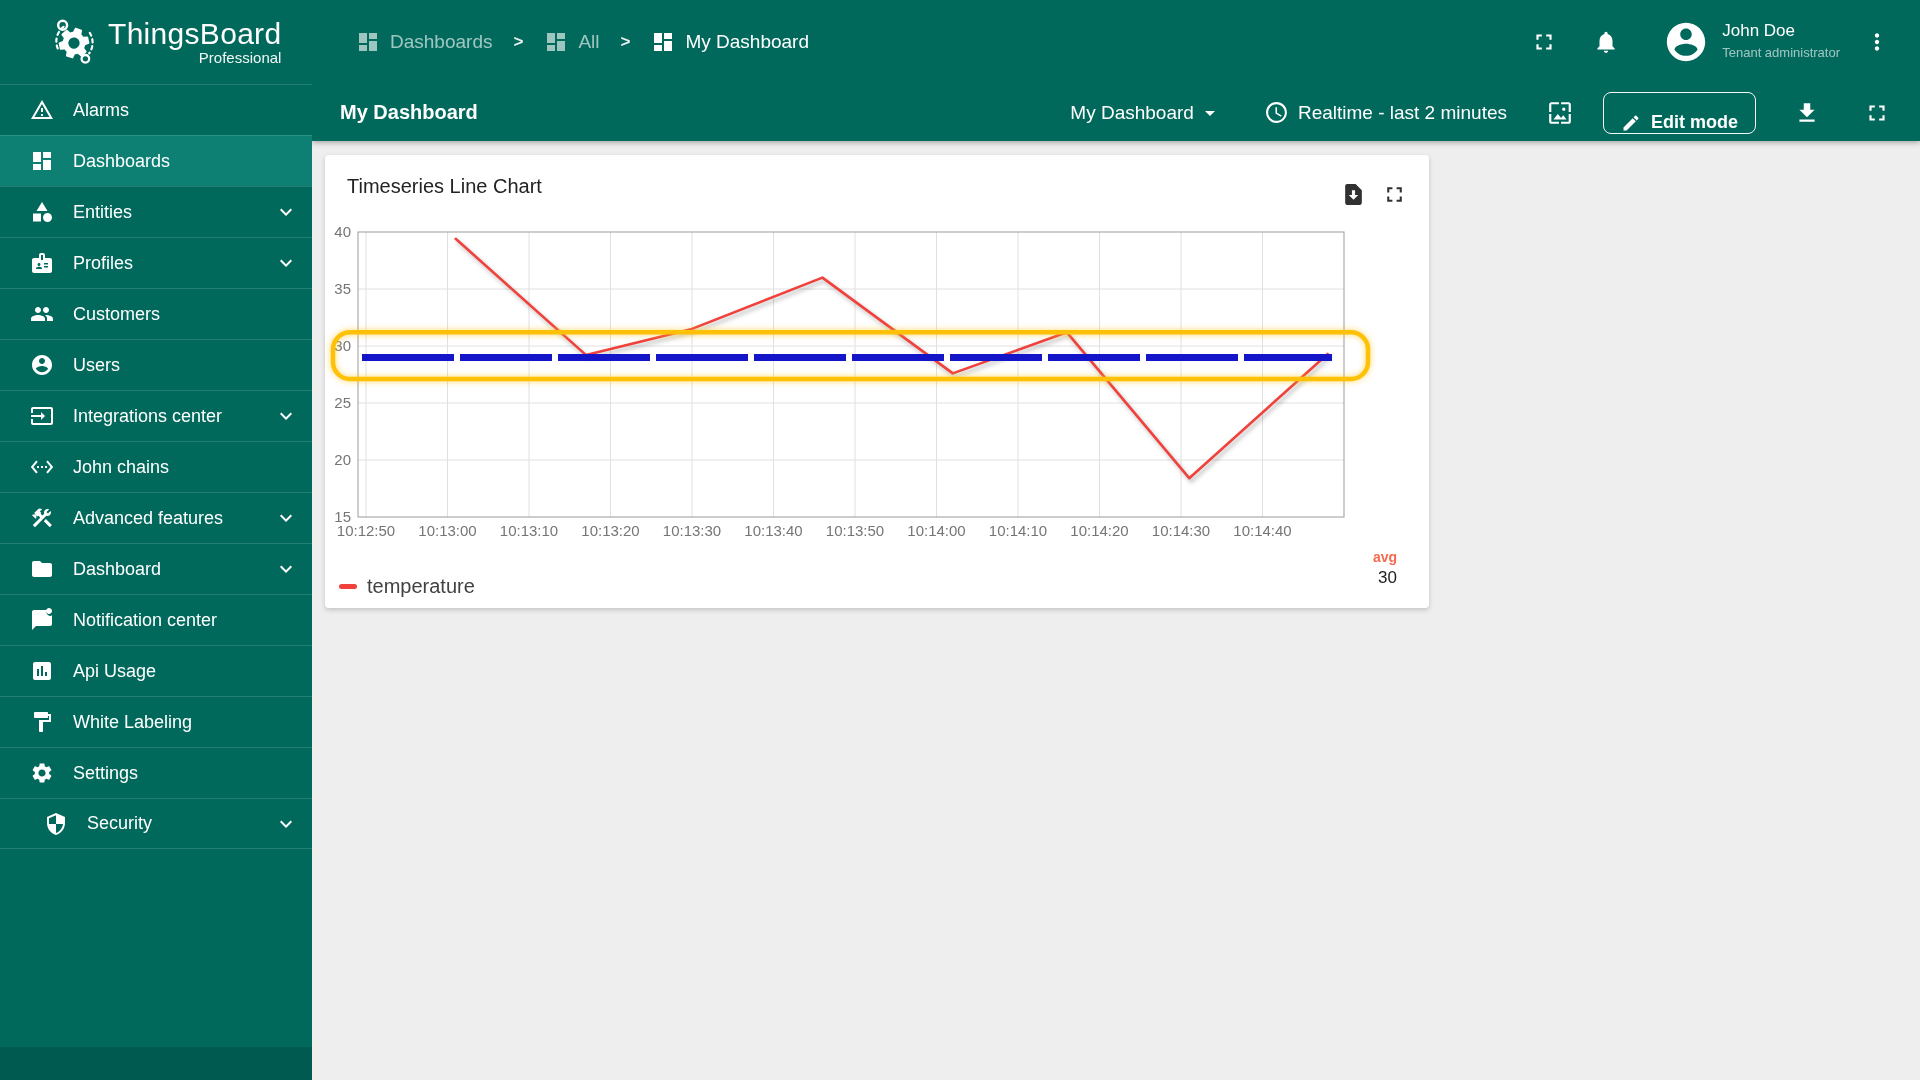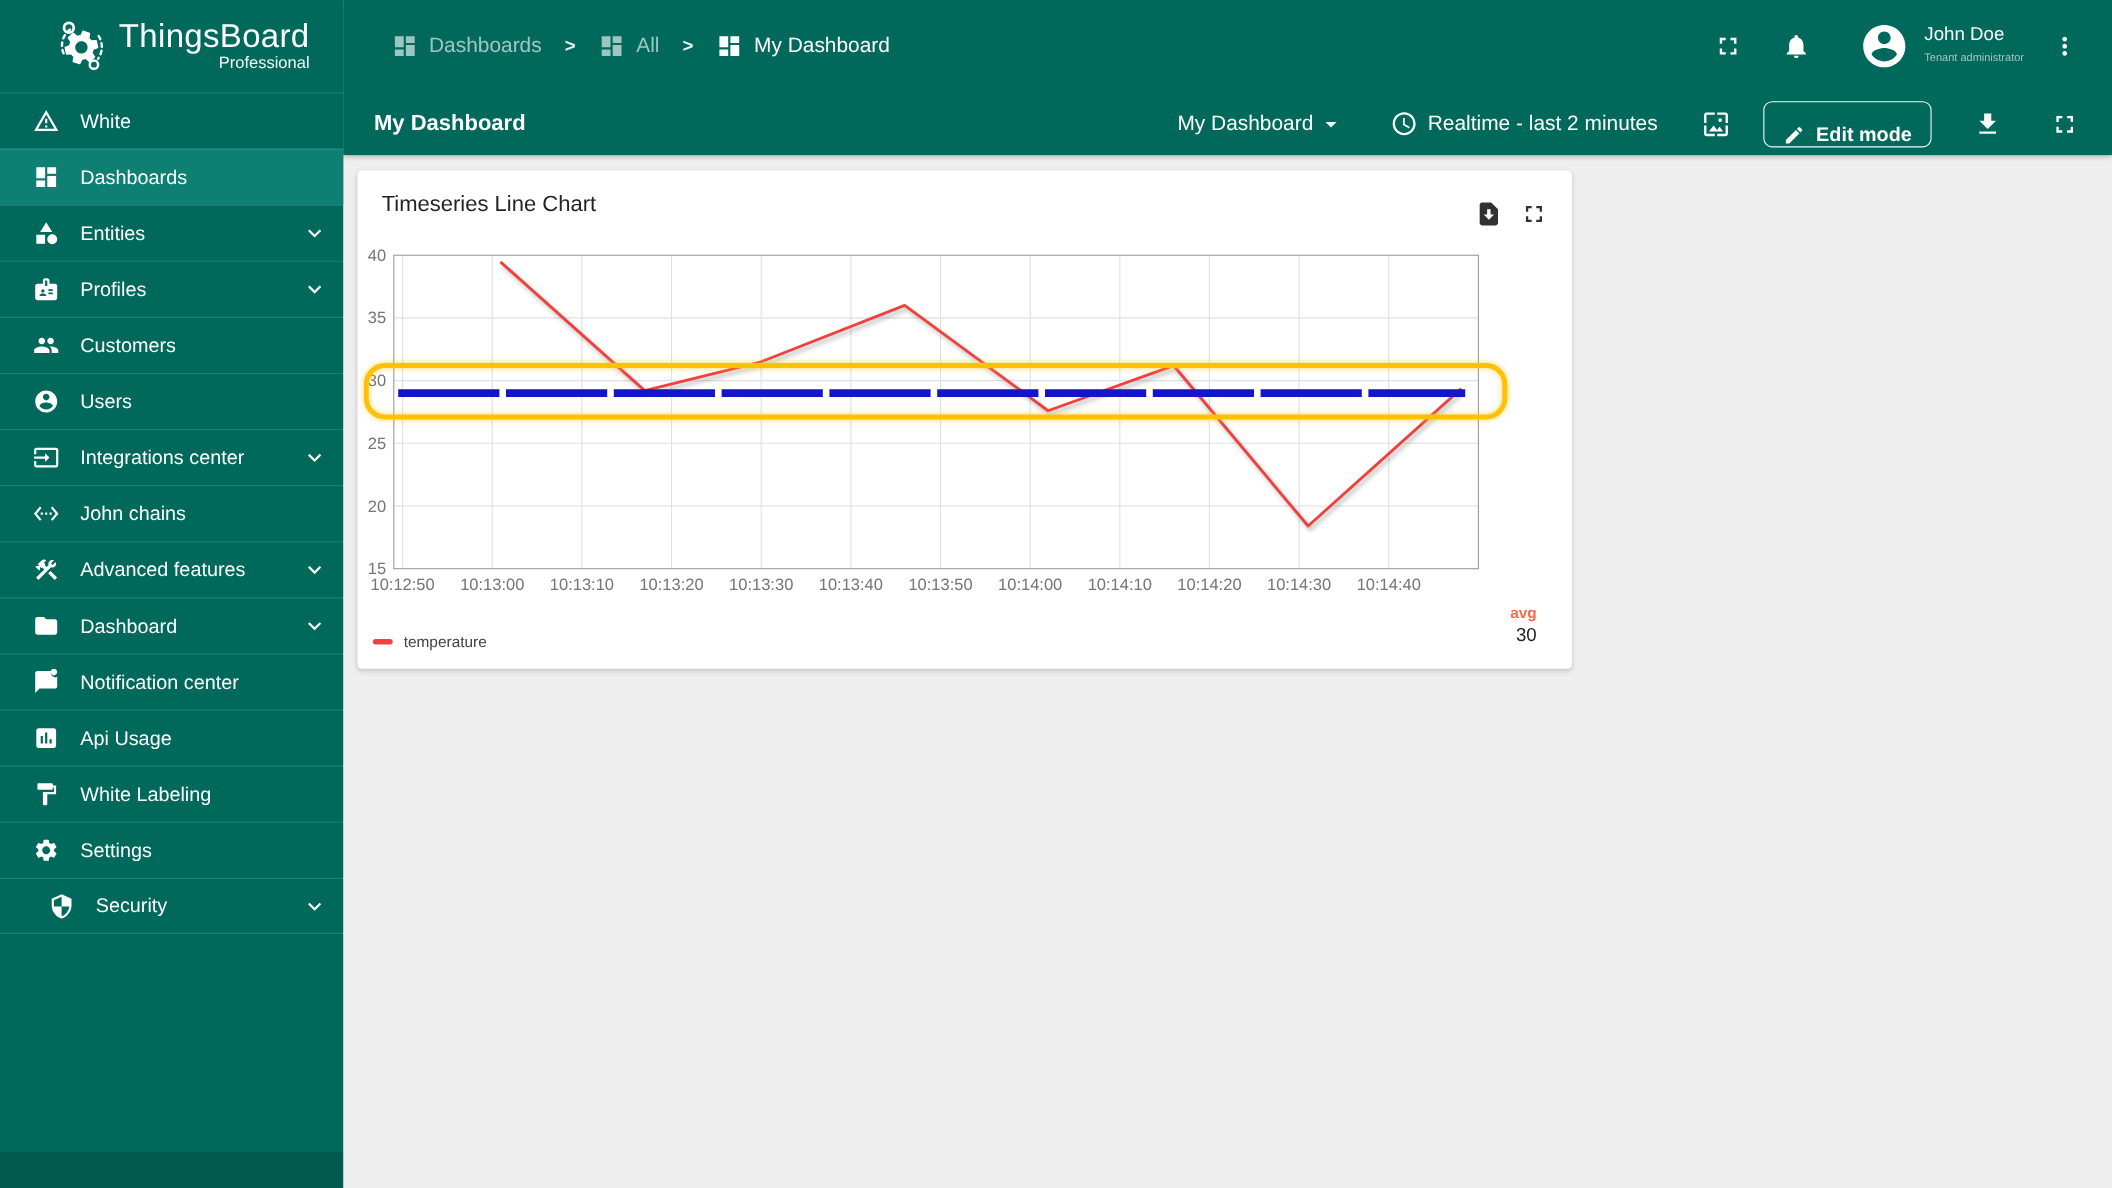--- a/index.html
+++ b/index.html
@@ -39,21 +39,21 @@
   .crumb.cur{color:#fff;font-weight:500;}
   .crumb.cur svg{fill:#fff;}
   .crumb-sep{color:rgba(255,255,255,.92);font-weight:700;font-size:17px;margin:0 21px;}
   .top-right{position:absolute;right:30px;top:0;height:84px;display:flex;align-items:center;}
   .icon-btn{width:26px;height:26px;cursor:pointer;}
   .icon-btn svg{width:100%;height:100%;fill:#fff;display:block;}
   .avatar{width:46px;height:46px;margin-left:44px;cursor:pointer;}
   .avatar svg{width:100%;height:100%;display:block;}
   .user-block{margin-left:13px;margin-right:24px;line-height:22px;}
   .user-name{font-size:17px;color:#fff;}
-  .user-role{font-size:10px;color:rgba(255,255,255,.62);}
+  .user-role{font-size:13px;color:rgba(255,255,255,.62);}
   .bell{margin-left:36px;}
 
   
   .toolbar-row{position:absolute;left:28px;right:30px;top:84px;height:57px;display:flex;align-items:center;color:#fff;}
   .tb-title{font-size:20px;font-weight:700;}
   .tb-right{margin-left:auto;display:flex;align-items:center;}
   .dash-select{display:flex;align-items:center;gap:4px;font-size:19px;cursor:pointer;}
   .dash-select .caret{width:24px;height:24px;}
   .dash-select .caret svg{width:100%;height:100%;fill:#fff;display:block;}
   .timewin{display:flex;align-items:center;gap:9px;font-size:19px;margin-left:42px;cursor:pointer;}
@@ -69,21 +69,21 @@
   
   .card{position:absolute;left:325px;top:155px;width:1104px;height:453px;background:#fff;border-radius:4px;
     box-shadow:0 2px 5px rgba(0,0,0,.18);z-index:3;}
   .card-title{position:absolute;left:22px;top:20px;font-size:20px;color:#232323;}
   .widget-actions{position:absolute;right:22px;top:27px;display:flex;gap:16px;}
   .w-ic{width:25px;height:25px;cursor:pointer;}
   .w-ic svg{width:100%;height:100%;fill:#313131;display:block;}
   .chart-svg{position:absolute;left:0;top:0;overflow:visible;}
   .legend-series{position:absolute;left:14px;top:420px;display:flex;align-items:center;gap:10px;}
   .legend-swatch{width:18px;height:5px;border-radius:2.5px;}
-  .legend-label{font-size:14px;color:#424242;}
+  .legend-label{font-size:20px;color:#424242;}
   .agg-label{position:absolute;right:32px;top:394px;font-size:14px;font-weight:700;text-align:right;}
   .agg-value{position:absolute;right:32px;top:413px;font-size:17px;color:#212121;text-align:right;}
 </style>
 </head>
 <body>
 
 <div class="sidebar">
   <div class="logo-row">
     <div class="logo-mark">
       <svg viewBox="0 0 48 48">
@@ -105,21 +105,21 @@
       <div class="brand-sub">Professional</div>
     </div>
   </div>
   <div class="menu" id="menu">
       <div class="menu-item">
         <span class="mi">
           <svg viewBox="0 0 24 24">
             <path d="M12 5.99L19.53 19H4.47L12 5.99M12 2L1 21h22L12 2zm1 14h-2v2h2v-2zm0-6h-2v4h2v-4z"></path>
           </svg>
         </span>
-        <span class="mlabel">White</span>
+        <span class="mlabel">Alarms</span>
       </div>
       <div class="menu-item active">
         <span class="mi">
           <svg viewBox="0 0 24 24">
             <path d="M3 13h8V3H3v10zm0 8h8v-6H3v6zm10 0h8V11h-8v10zm0-18v6h8V3h-8z"></path>
           </svg>
         </span>
         <span class="mlabel">Dashboards</span>
       </div>
       <div class="menu-item">

